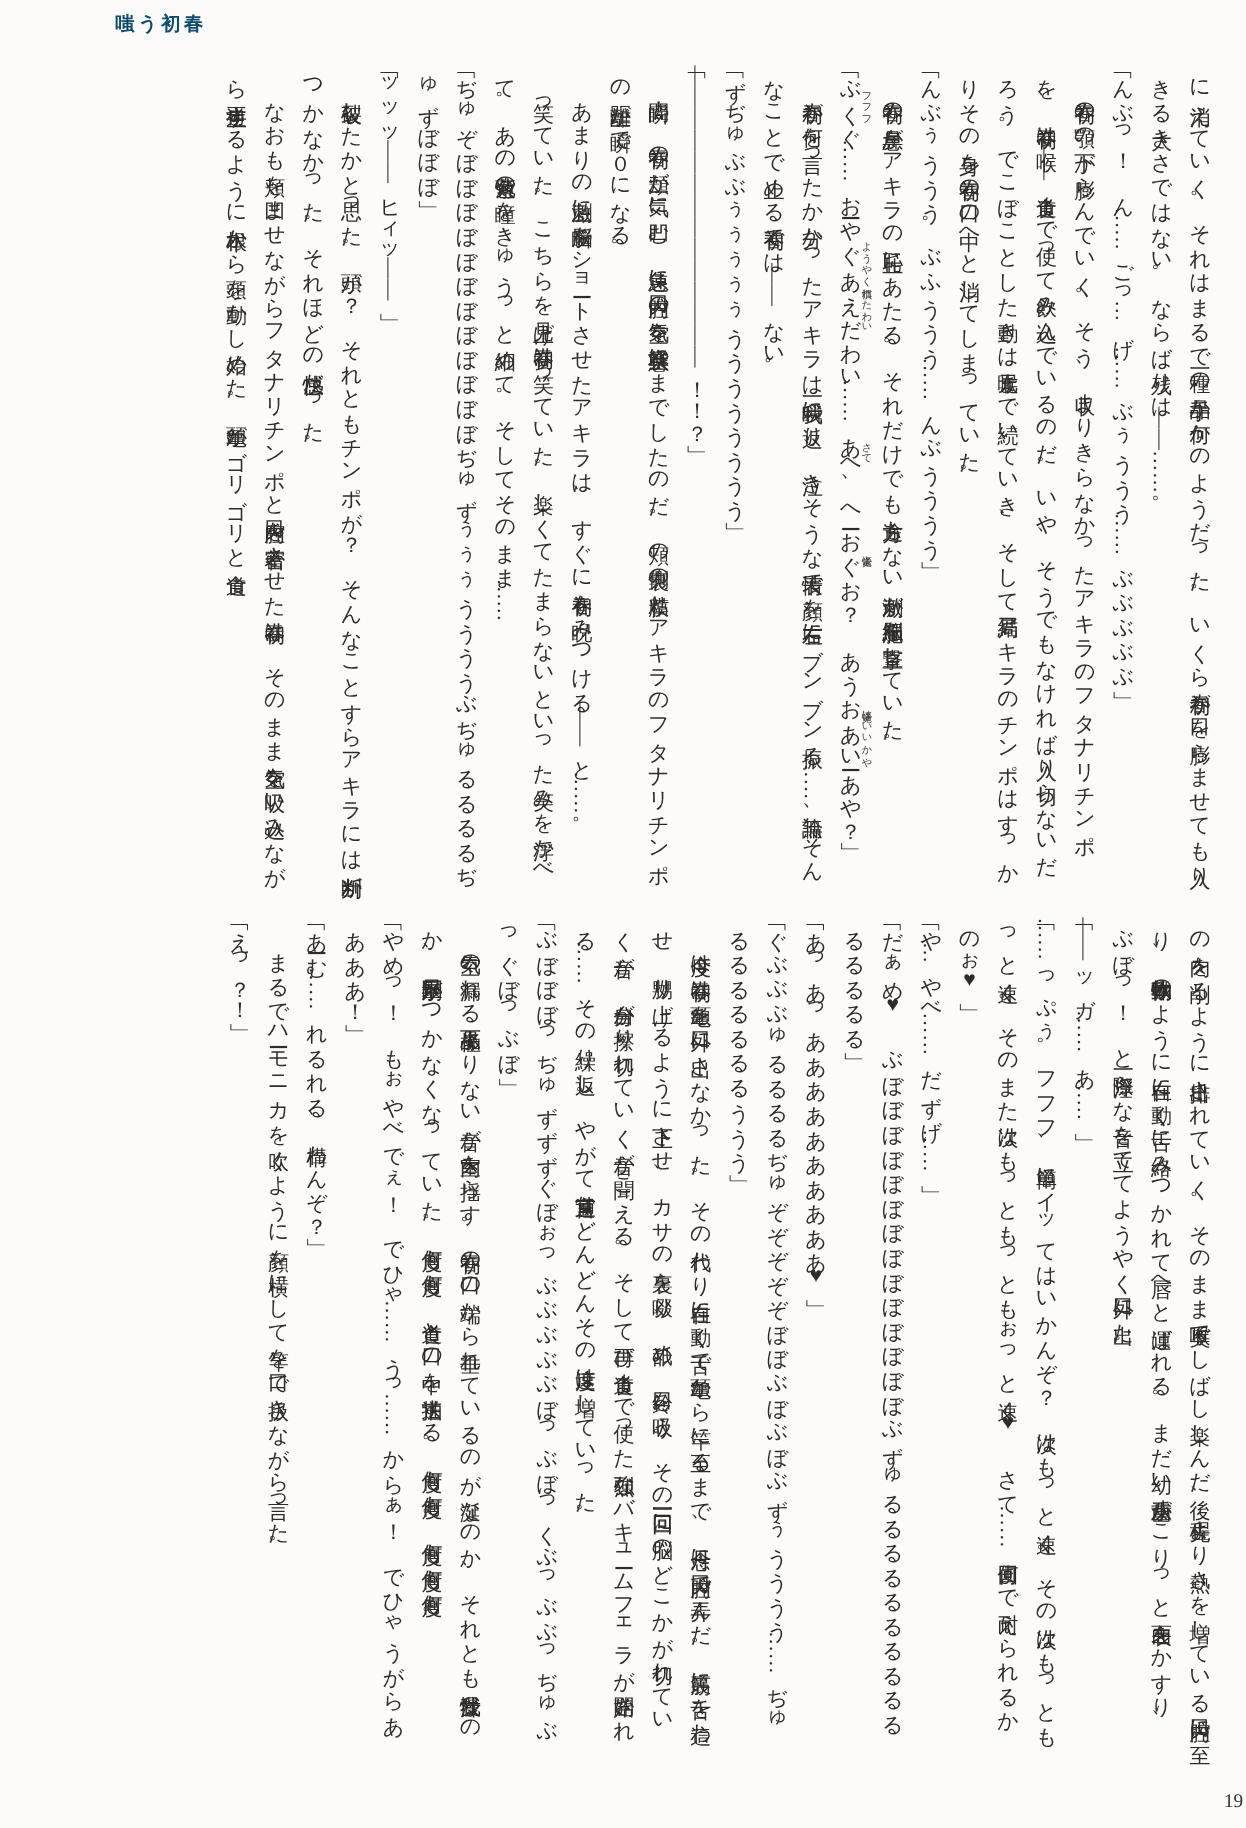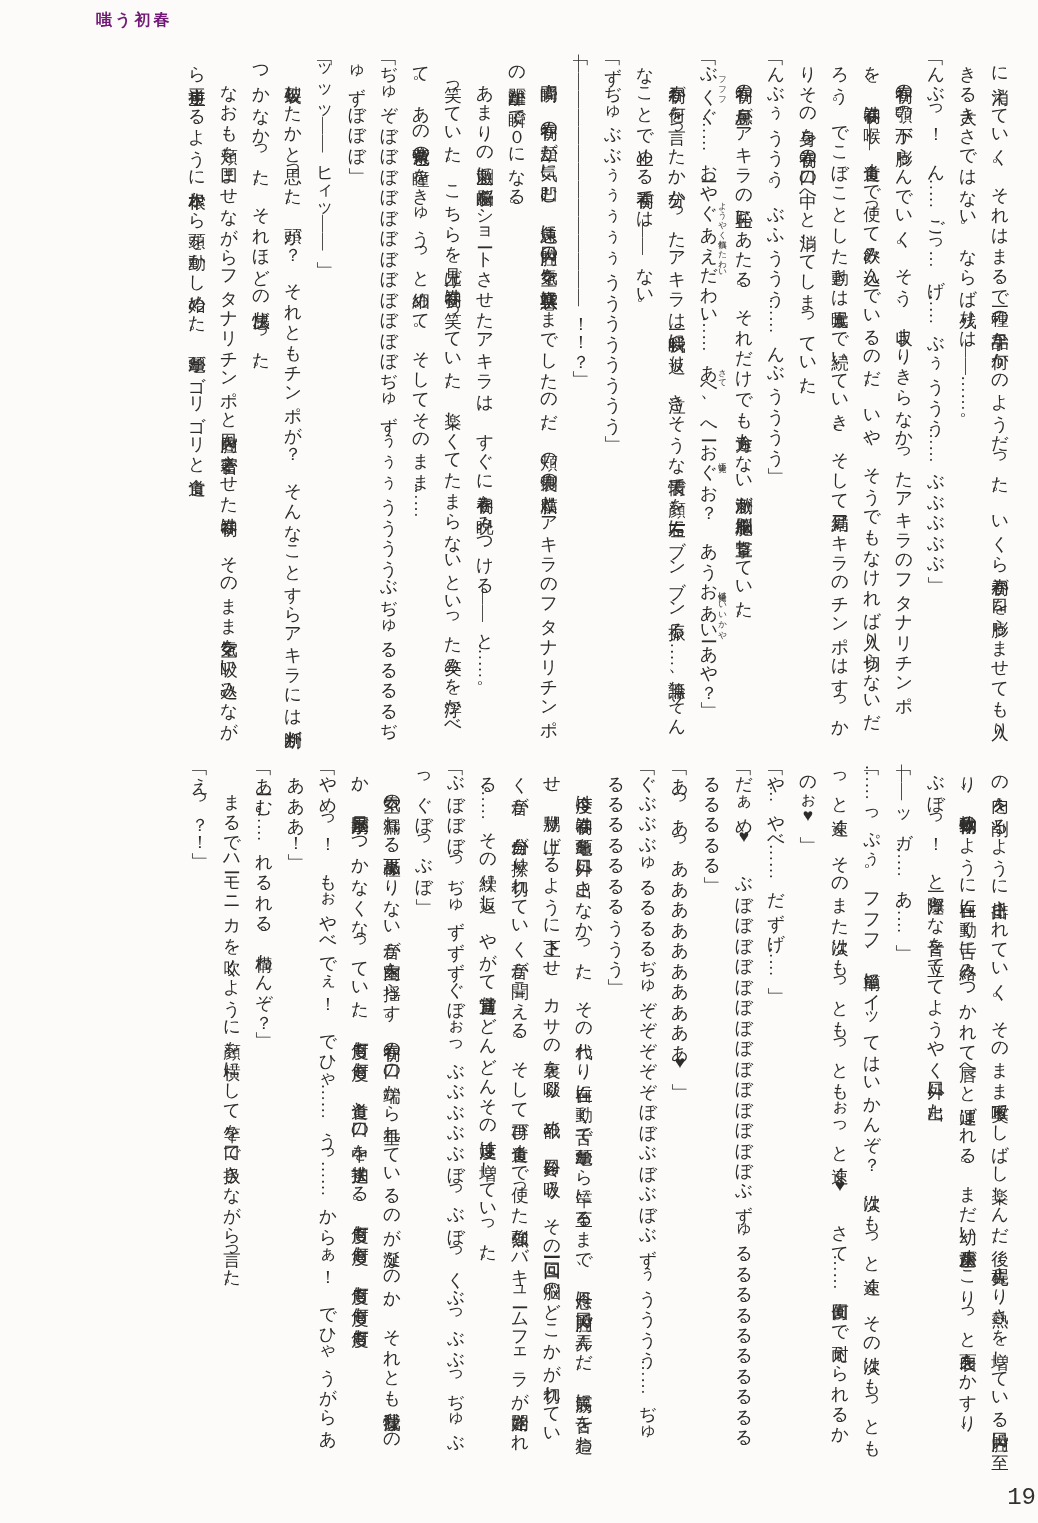--- a/index.html
+++ b/index.html
@@ -8,43 +8,43 @@
     position:relative;
     background:#fcfbf9;
     font-family:"Liberation Serif","DejaVu Serif",serif;
     color:#2e2c2a;
     overflow:hidden;
   }
   .page{position:absolute;inset:0;}
   .header-title{
     position:absolute;left:96px;top:10px;
     font-size:16px;font-weight:bold;letter-spacing:3px;
-    color:#701a75;
+    color:#0c4a6e;
   }
   .vblock{
     position:absolute;
     writing-mode:vertical-rl;
     -webkit-writing-mode:vertical-rl;
     text-orientation:mixed;
     font-size:17.5px;
     line-height:32px;
     letter-spacing:0.5px;
     height:688px;
     right:22px;
   }
   .vblock.top{top:54px;}
   .vblock.bottom{top:764px;}
   .para{margin:0;padding:0;}
   .para.indent{text-indent:1em;}
   ruby{ruby-align:center;}
   rt{font-size:8.5px;letter-spacing:0;color:#3a3836;}
   .page-number{
     position:absolute;right:2px;bottom:12px;
-    font-size:24px;color:#333130;
-    font-family:Liberation Mono, monospace;
+    font-size:16px;color:#333130;
+    font-family:Liberation Serif, serif;
     text-align:center;
   }
 </style>
 </head>
 <body style="background: rgb(252, 251, 249); color: rgb(46, 44, 42);">
 
 <div class="page">
   <div class="header-title">嗤う初春</div>
   <div class="vblock top" id="top-block">
       <p class="para">に消えていく。それはまるで一種の手品か何かのようだった。いくら初春が口を膨らませても入りきる大きさではない。ならば残りは――……。</p>

